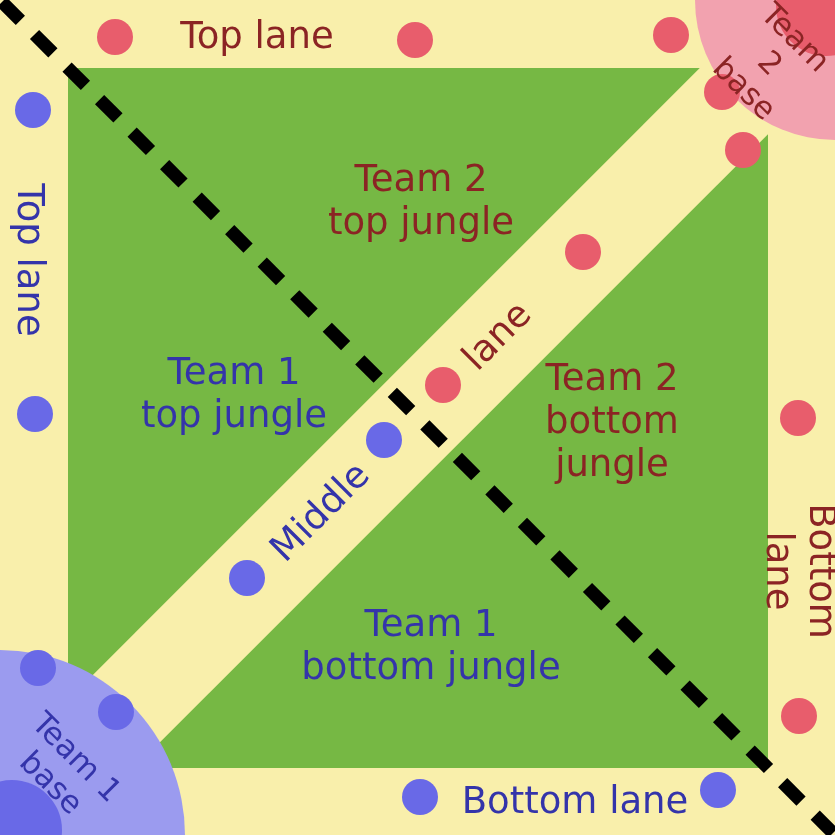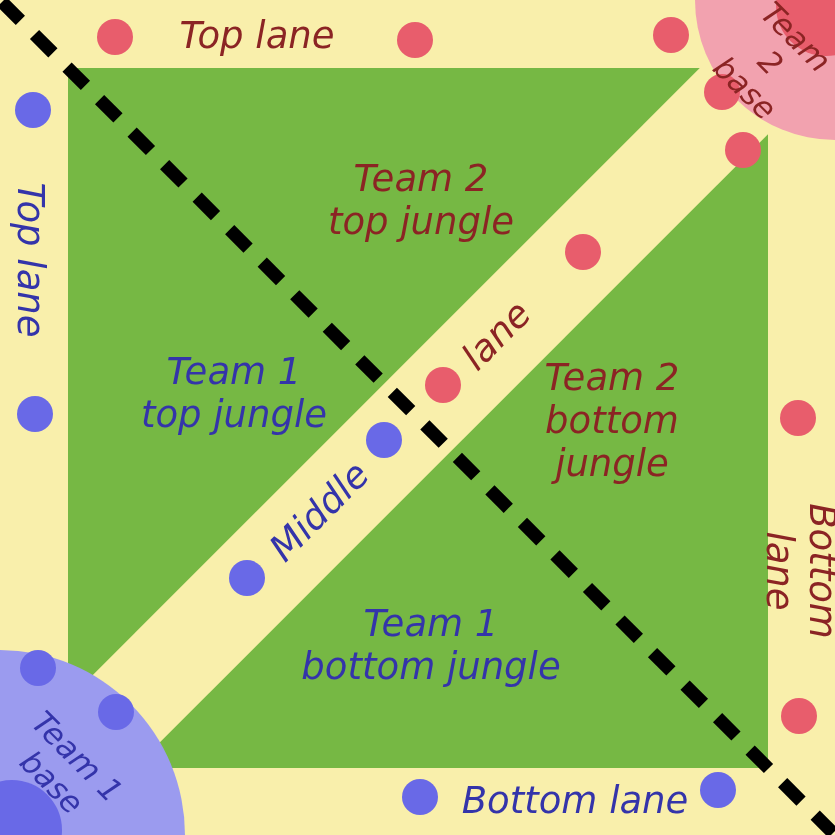--- a/index.html
+++ b/index.html
@@ -8,21 +8,20 @@
     position: relative;
     width: 835px;
     height: 835px;
     overflow: hidden;
   }
   #stage svg { position: absolute; left: 0; top: 0; display: block; }
   #labels {
     position: absolute; left: 0; top: 0;
     width: 100%; height: 100%;
     pointer-events: none;
-    font-style: italic;
   }
   .map-label {
     position: absolute;
     text-align: center;
     white-space: pre-line;
     line-height: 1.16;
     font-weight: normal;
   }
 </style>
 </head>

